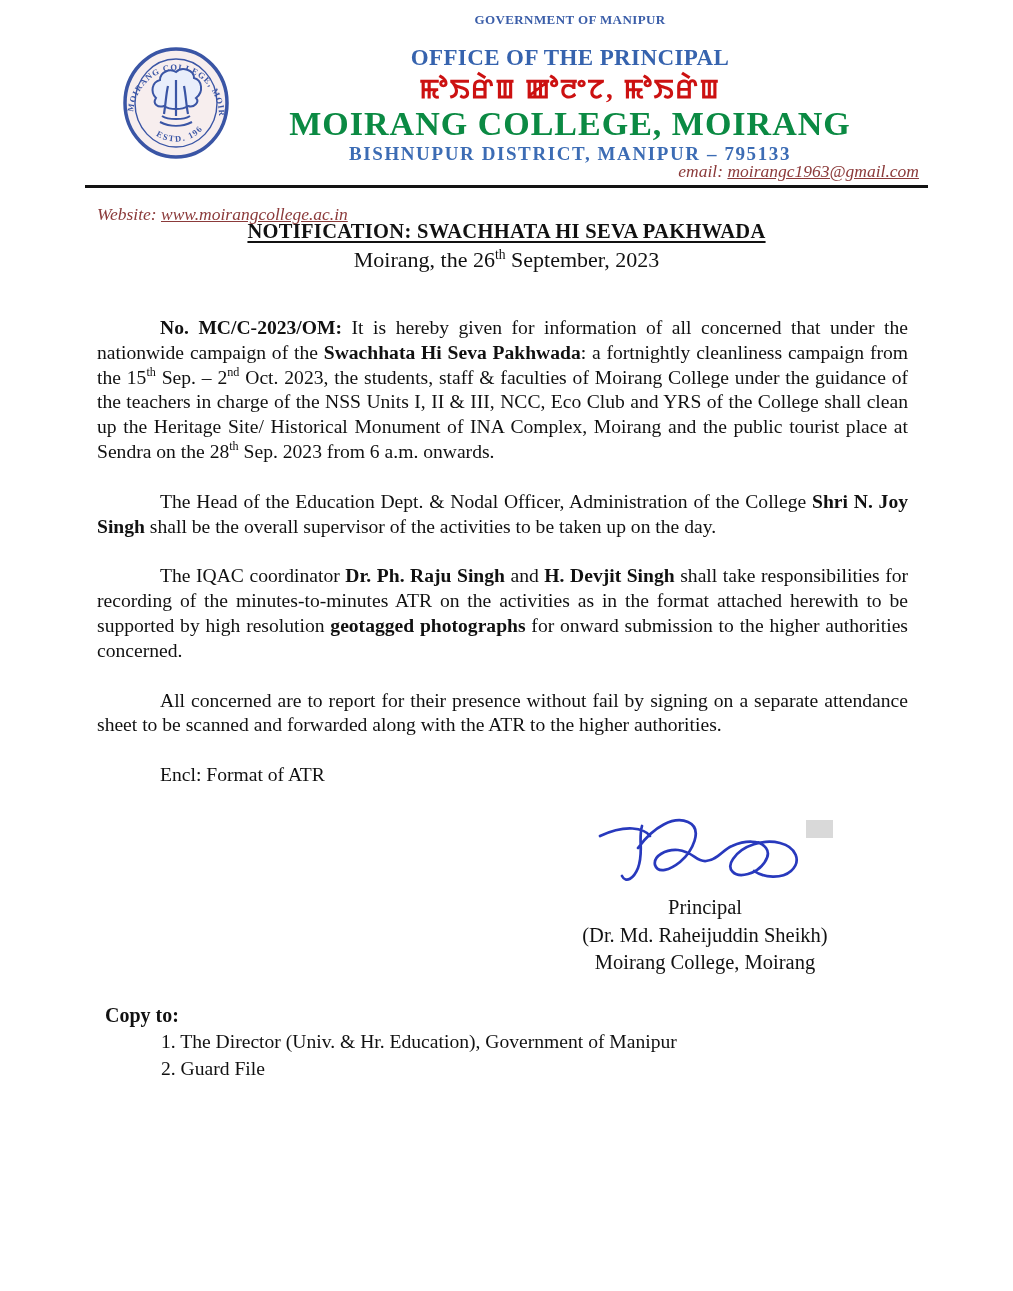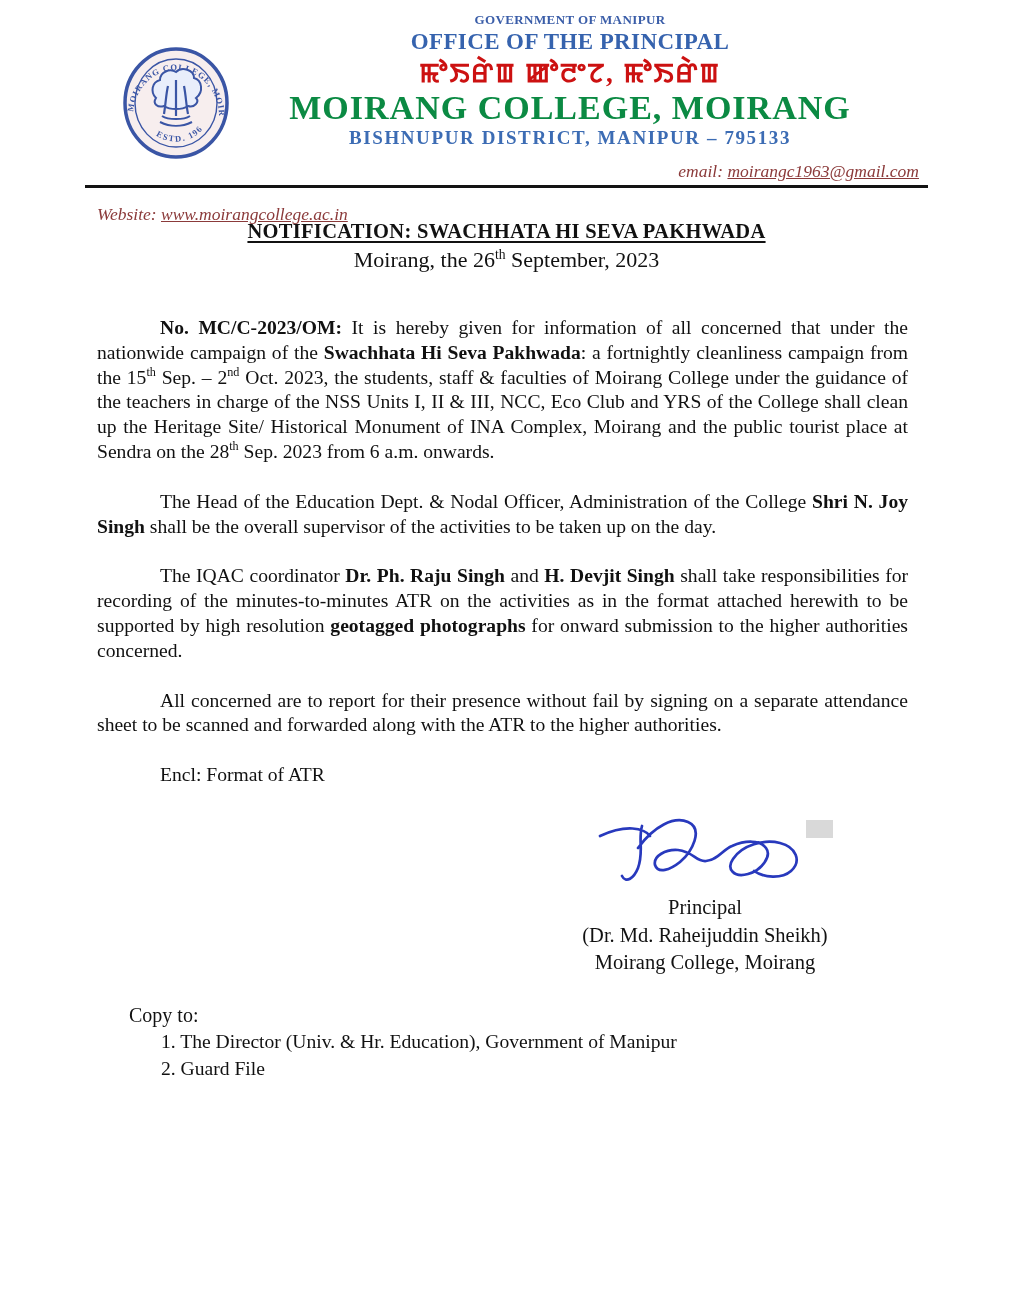--- a/index.html
+++ b/index.html
@@ -13,21 +13,21 @@
     overflow:hidden;
   }
 
   
   .seal { position:absolute; left:116px; top:46px; width:120px; height:114px; }
   .head-text {
     position:absolute; left:225px; top:0; width:690px;
     text-align:center;
   }
   .govt-line   { margin-top:12px; font-size:13px; font-weight:bold; color:#3a5da8; letter-spacing:.4px; }
-  .office-line { margin-top:1px;  font-size:23px;   font-weight:bold; color:#3663ae; letter-spacing:.4px; }
+  .office-line { margin-top:17px;  font-size:23px;   font-weight:bold; color:#3663ae; letter-spacing:.4px; }
   .meetei-line { margin-top:2px;  font-size:27px;   font-weight:bold; color:#cc1111; letter-spacing:2px; line-height:32px;}
   .college-line{ margin-top:0px;  font-size:34px;   font-weight:bold; color:#0b8a43; letter-spacing:1px; }
   .district-line{margin-top:0px;  font-size:19px;   font-weight:bold; color:#3c6cb4; letter-spacing:1.6px; }
 
   .contact-row { position:absolute; top:161px; left:97px; width:830px; height:24px;
                  font-style:italic; font-size:17.5px; color:#8b3a3a; }
   .contact-left  { position:absolute; left:0;margin-top:43px; }
   .contact-right { position:absolute; right:8px; }
   .contact-row .lnk { text-decoration:underline; }
   .head-rule { position:absolute; top:185px; left:85px; width:843px; height:3px; background:#131313; }
@@ -45,21 +45,21 @@
   .encl { text-indent:63px; margin-top:2px;font-family:Liberation Serif, serif; }
 
   
   .sig-wrap { position:absolute; left:552px; top:812px; width:306px; text-align:center; }
   .sig-img  { position:absolute; left:40px; top:2px; width:252px; height:92px; }
   .scan-box { position:absolute; left:254px; top:8px; width:27px; height:18px; background:#d9d9d9; }
   .sig-lines { padding-top:82px; font-size:20.5px; line-height:27.5px; }
 
   
   .copy-block { position:absolute; left:105px; top:1004px; width:720px; }
-  .copy-label { font-size:20px; font-weight:normal;margin-left:24px; }
+  .copy-label { font-size:20px; font-weight:bold; }
   .copy-items { margin-top:2px; margin-left:56px; font-size:19.6px; line-height:26.5px; list-style:none; }
 </style>
 </head>
 <body>
 
 <div class="page">
 
   <svg class="seal" viewBox="0 0 120 114">
     <ellipse cx="60" cy="57" rx="51" ry="54" fill="#f7eeee" stroke="#3a55a5" stroke-width="3.5"></ellipse>
     <ellipse cx="60" cy="57" rx="41" ry="44" fill="none" stroke="#3a55a5" stroke-width="1.4"></ellipse>

